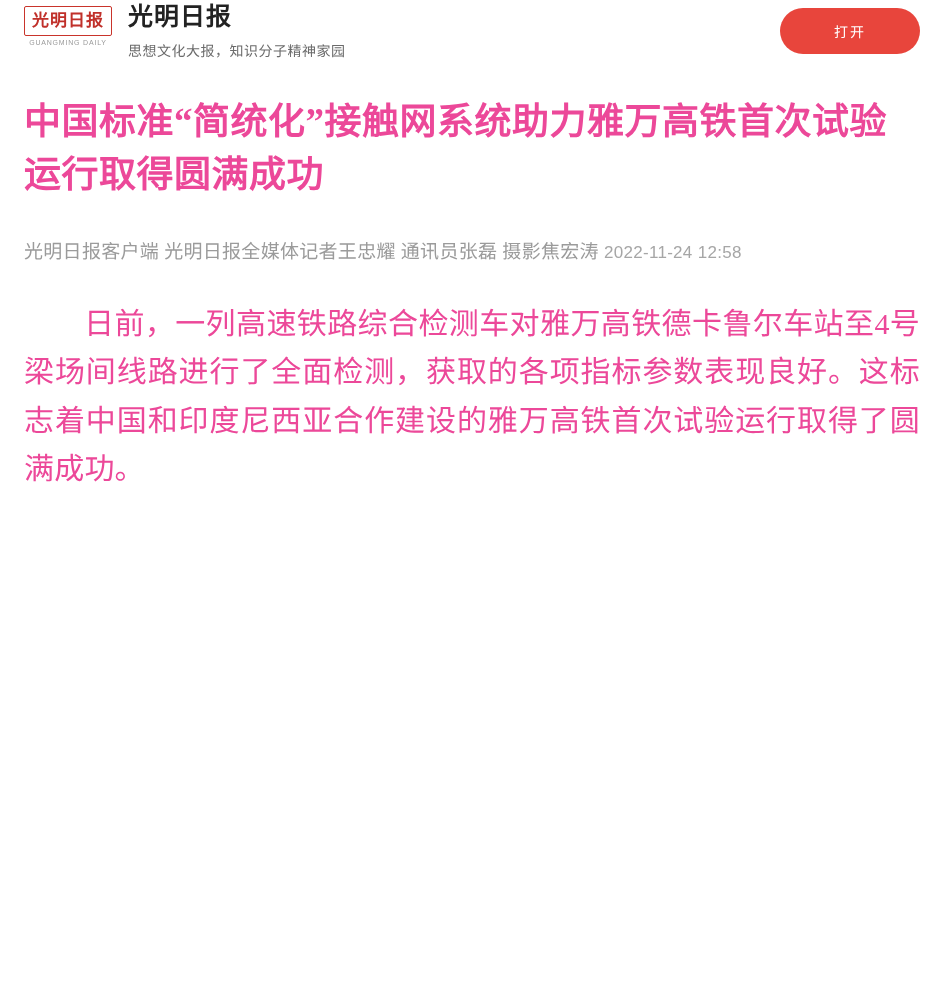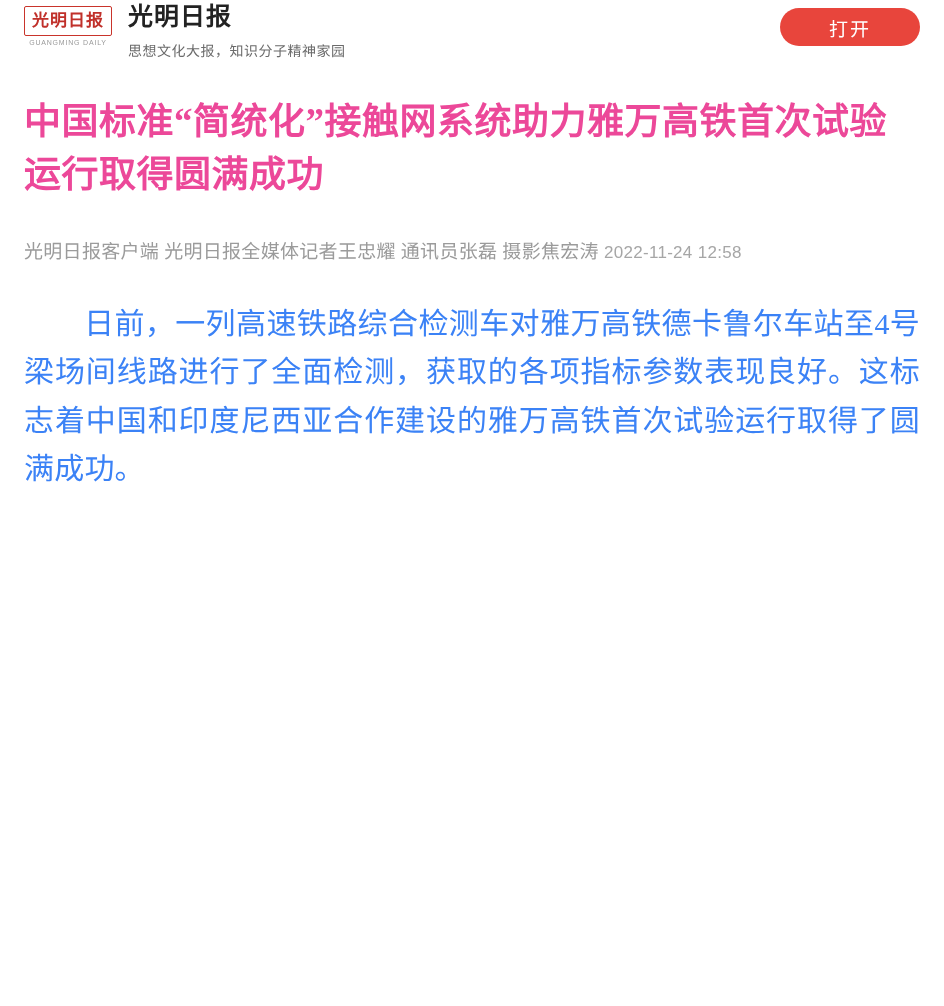--- a/index.html
+++ b/index.html
@@ -76,27 +76,27 @@
     margin-top: 8px;
     font-family: Liberation Sans, sans-serif;
     font-size: 14px;
     color: #6b6b6b;
     letter-spacing: 0.5px;
   }
   .open-btn {
     flex: 0 0 auto;
     margin-top: 6px;
     width: 140px;
-    height: 38px;
+    height: 46px;
     border: none;
     border-radius: 23px;
     background: #e8453c;
     color: #ffffff;
     font-family: "Liberation Sans", sans-serif;
-    font-size: 19px;
+    font-size: 14px;
     letter-spacing: 2px;
     cursor: pointer;
   }
 
   
   .title {
     margin: 22px 0 0 0;
     font-family: "Liberation Serif", "DejaVu Serif", serif;
     font-size: 37px;
     font-weight: 700;
@@ -123,21 +123,21 @@
 
   
   .article {
     margin-top: 34px;
   }
   .article p {
     margin: 0 0 30px 0;
     font-family: "Liberation Serif", "DejaVu Serif", serif;
     font-size: 30px;
     line-height: 1.62;
-    color: #3b82f6;
+    color: #ec4899;
     text-indent: 2em;
     text-align: justify;
     letter-spacing: 0.2px;
   }
 </style>
 </head>
 <body>
 
 <div class="page">
 

